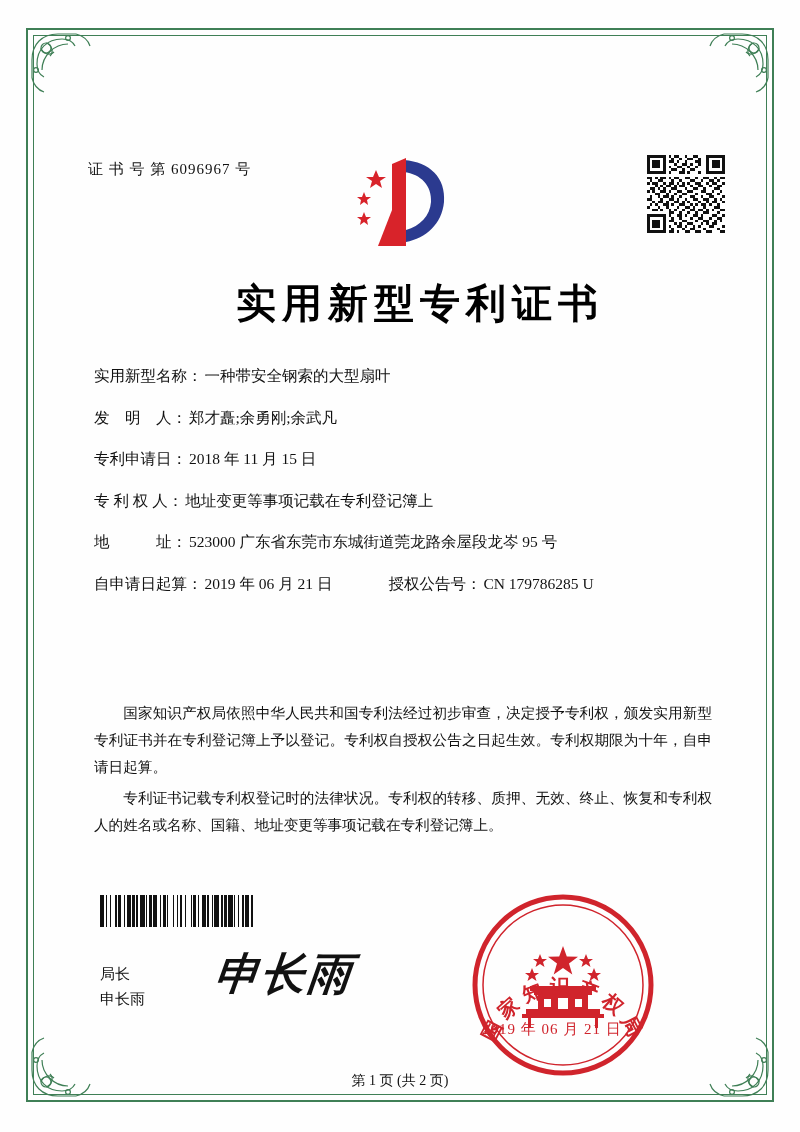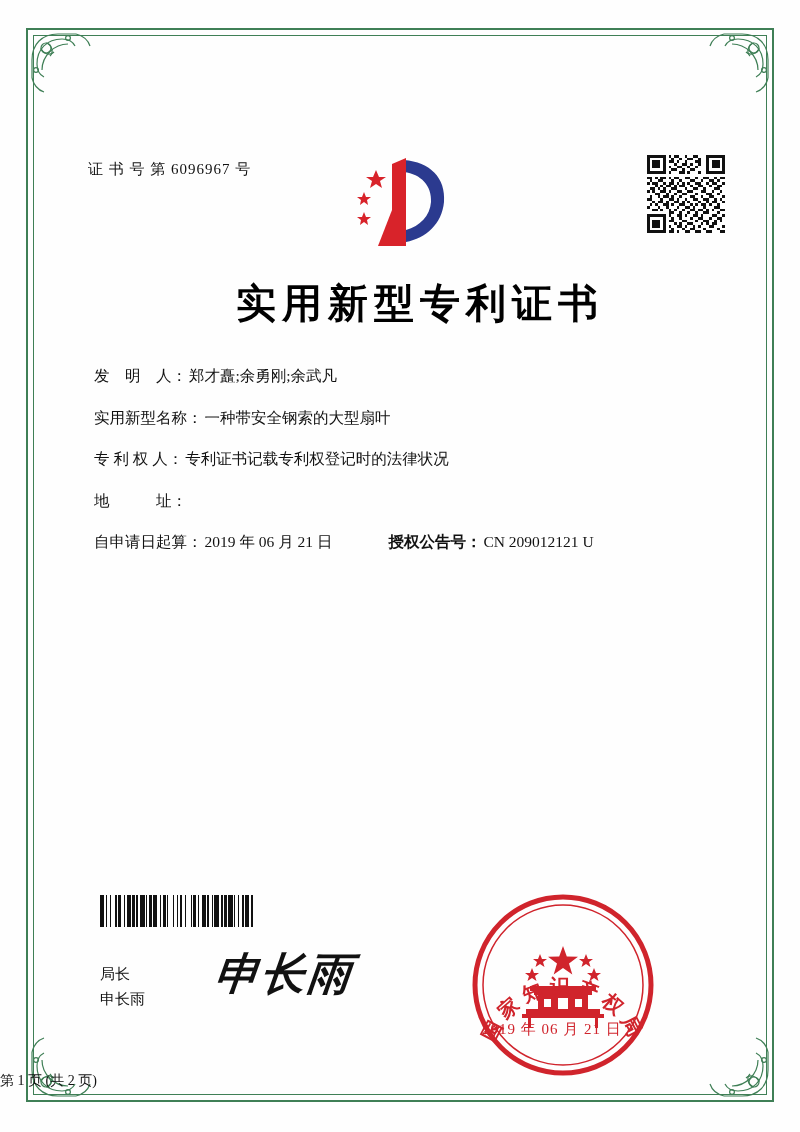--- a/index.html
+++ b/index.html
@@ -105,21 +105,20 @@
   .field .lbl {
     white-space: pre;
     color: #111;
   }
   .field .val {
     color: #111;
     margin-left: 2px;
   }
   .field.two-col .second {
     margin-left: 56px;
-    font-weight: bold;
   }
   .mono-num {
     font-family: "Liberation Serif", serif;
     letter-spacing: 0.6px;
   }
 
   
   .paras {
     position: absolute;
     left: 94px;
@@ -189,21 +188,21 @@
     color: #d0242c;
     letter-spacing: 1px;
   }
 
   
   .page-no {
     position: absolute;
     left: 0;
     right: 0;
     top: 1072px;
-    text-align: left;
+    text-align: center;
     font-size: 14px;
     color: #111;
   }
   .bottom-note {
     position: absolute;
     left: 0;
     right: 0;
     bottom: 2px;
     text-align: center;
     font-size: 11px;
@@ -518,42 +517,51 @@
           <rect x="22" y="28" width="2" height="1"></rect>
           <rect x="27" y="28" width="2" height="1"></rect>
       </g>
     </svg>
   </div>
 
   <div class="title">实用新型专利证书</div>
 
   <div class="fields">
     <div class="field">
+      <span class="lbl">实用新型名称：</span>
+      <span class="val">一种带安全钢索的大型扇叶</span>
+    </div>
+    <div class="field">
       <span class="lbl">发　明　人：</span>
       <span class="val">郑才矗;余勇刚;余武凡</span>
     </div>
     <div class="field">
-      <span class="lbl">实用新型名称：</span>
-      <span class="val">一种带安全钢索的大型扇叶</span>
+      <span class="lbl">专利申请日：</span>
+      <span class="val">2018 年 11 月 15 日</span>
     </div>
     <div class="field">
       <span class="lbl">专 利 权 人：</span>
-      <span class="val">专利证书记载专利权登记时的法律状况</span>
+      <span class="val">地址变更等事项记载在专利登记簿上</span>
     </div>
     <div class="field">
       <span class="lbl">地　　　址：</span>
+      <span class="val">523000 广东省东莞市东城街道莞龙路余屋段龙岑 95 号</span>
     </div>
     <div class="field two-col">
       <span class="lbl">自申请日起算：</span>
       <span class="val">2019 年 06 月 21 日</span>
       <span class="lbl second">授权公告号：</span>
-      <span class="val">CN 209012121 U</span>
+      <span class="val">CN 179786285 U</span>
     </div>
   </div>
 
+  <div class="paras">
+    <p>国家知识产权局依照中华人民共和国专利法经过初步审查，决定授予专利权，颁发实用新型专利证书并在专利登记簿上予以登记。专利权自授权公告之日起生效。专利权期限为十年，自申请日起算。</p>
+    <p>专利证书记载专利权登记时的法律状况。专利权的转移、质押、无效、终止、恢复和专利权人的姓名或名称、国籍、地址变更等事项记载在专利登记簿上。</p>
+  </div>
 
   <div class="barcode" id="barcode">
       <i style="width:4.199999999999999px;background:#111"></i>
       <i style="width:1.4px;background:transparent"></i>
       <i style="width:1.4px;background:#111"></i>
       <i style="width:2.8px;background:transparent"></i>
       <i style="width:1.4px;background:#111"></i>
       <i style="width:4.199999999999999px;background:transparent"></i>
       <i style="width:1.4px;background:#111"></i>
       <i style="width:1.4px;background:transparent"></i>

